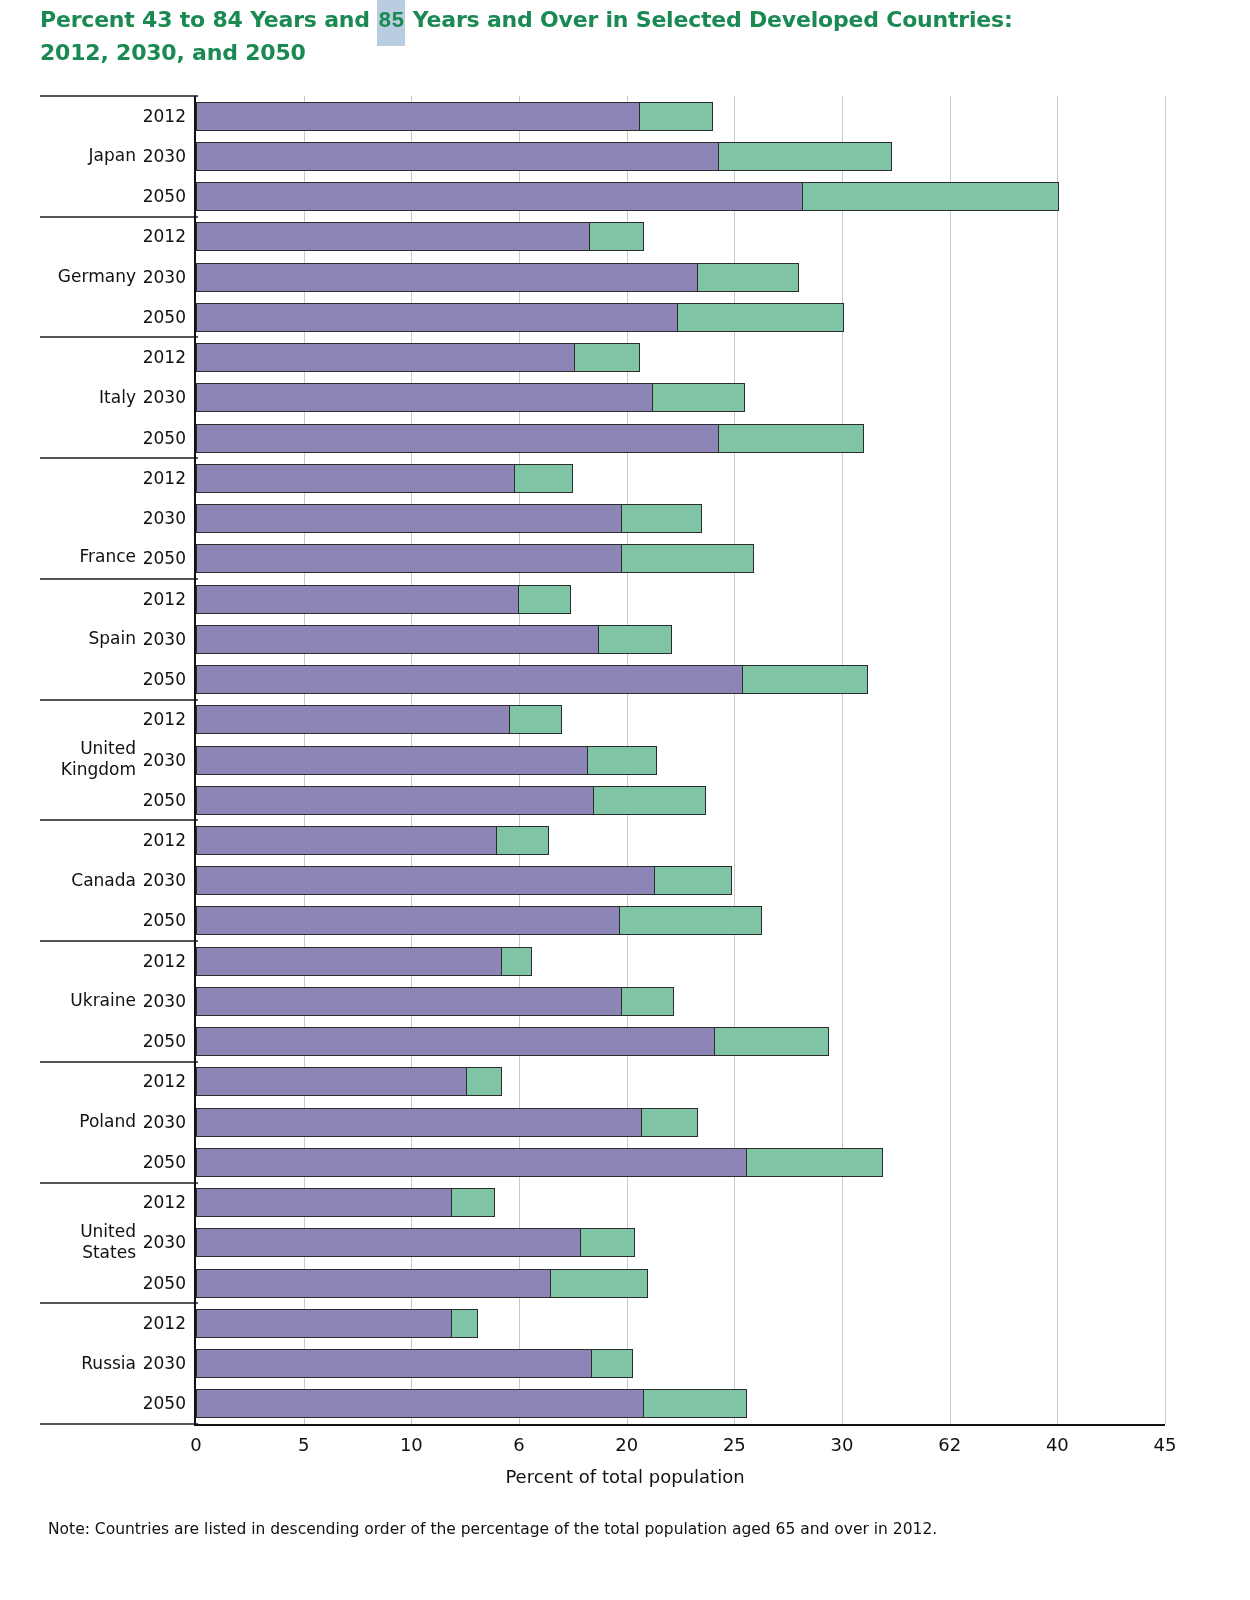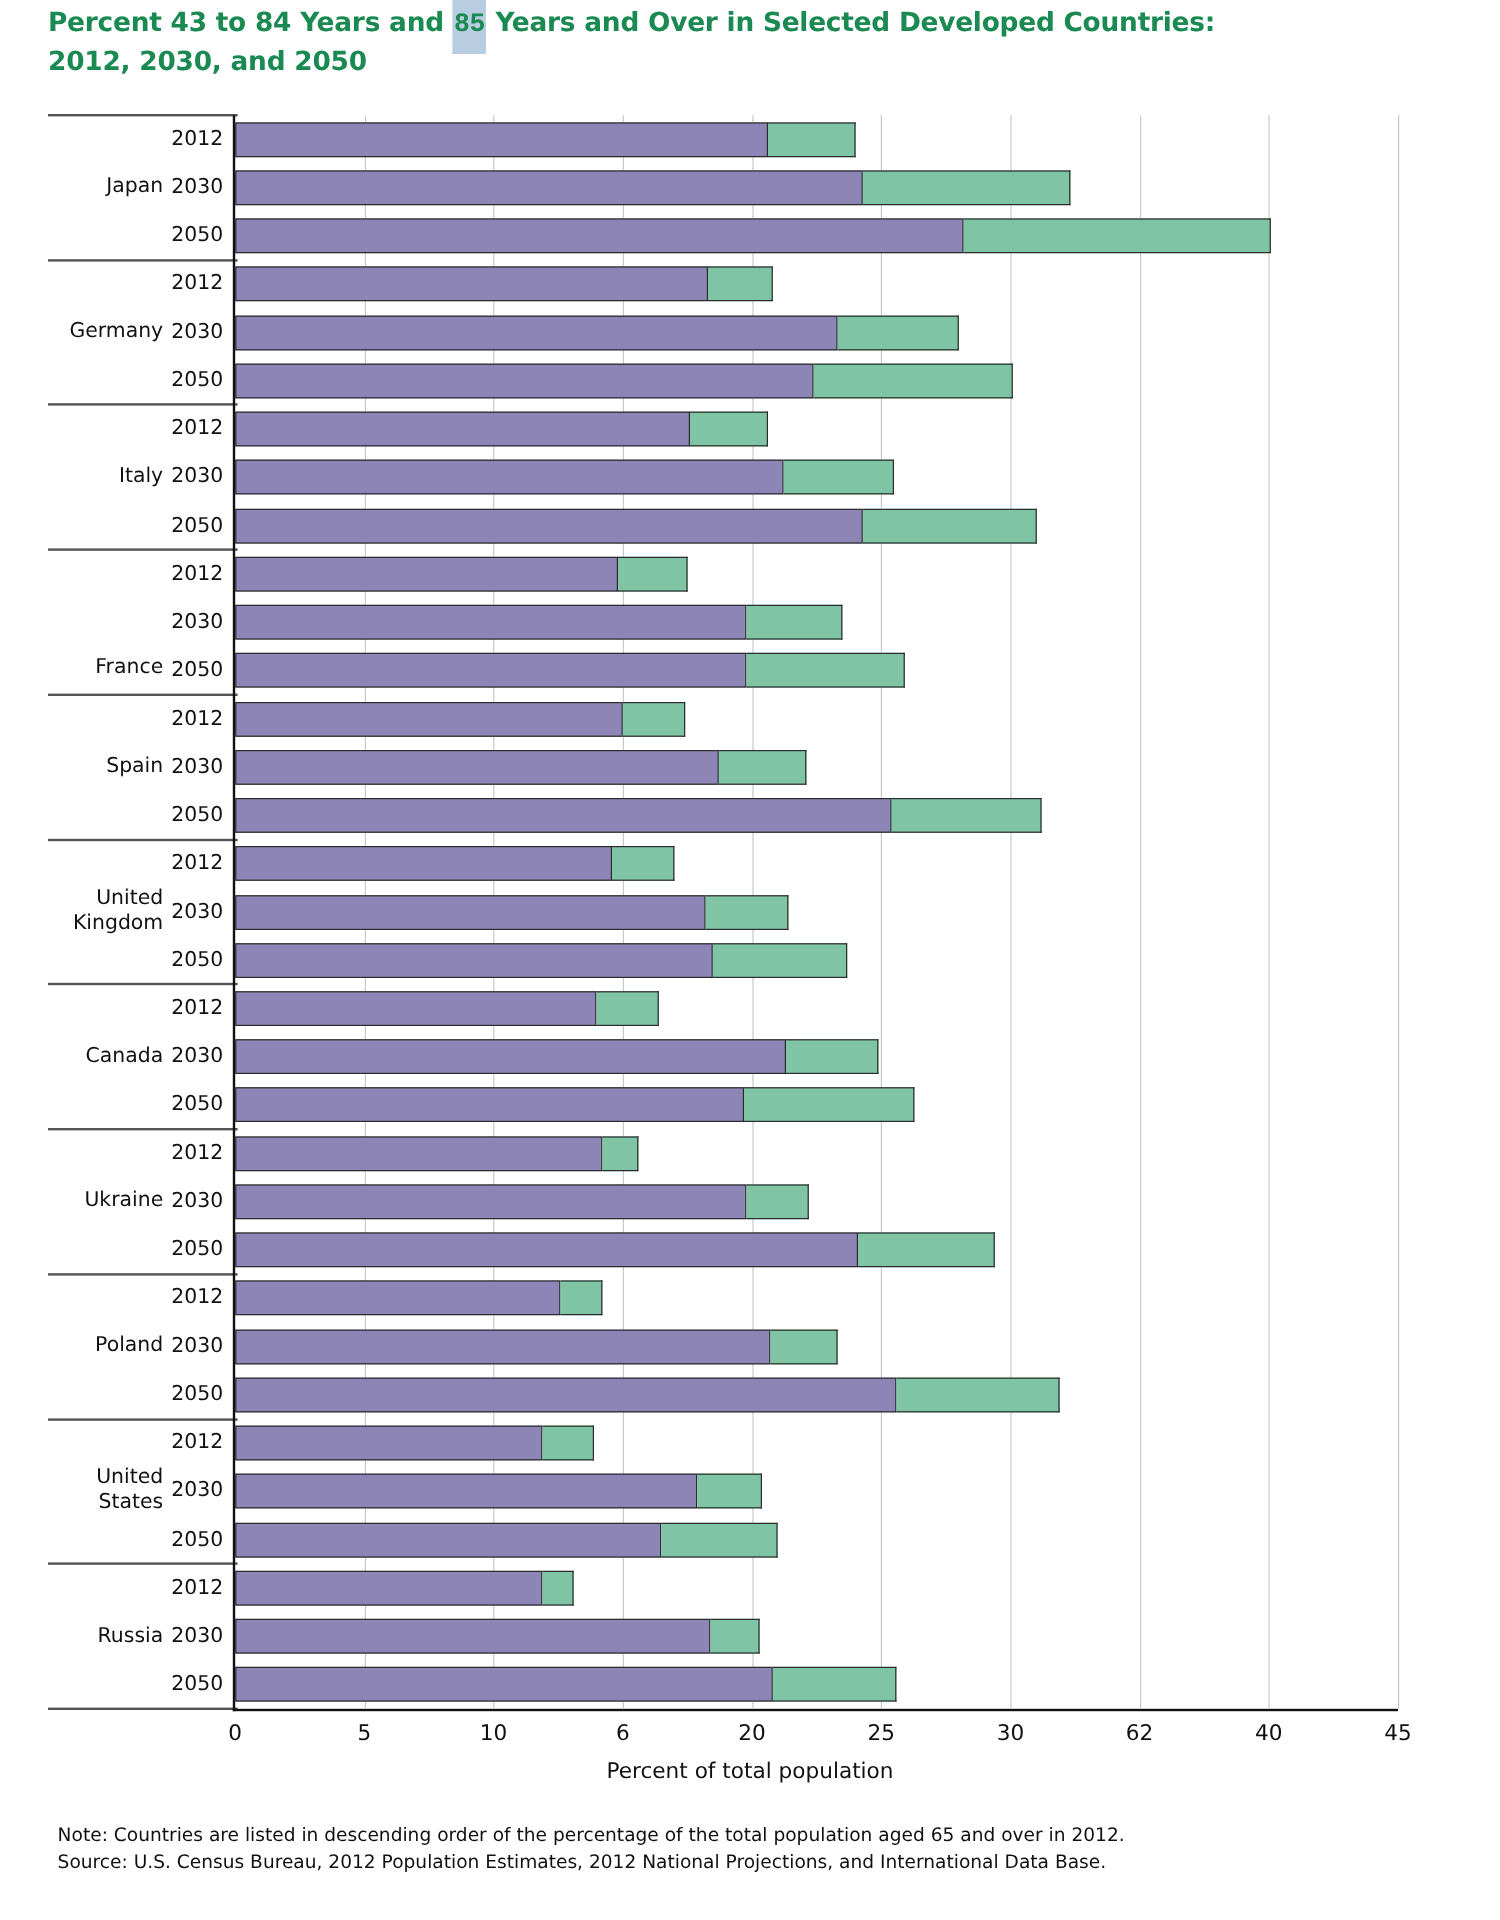--- a/index.html
+++ b/index.html
@@ -297,16 +297,15 @@
       <div class="xtick" style="left: 714.333px;">25</div>
       <div class="xtick" style="left: 822px;">30</div>
       <div class="xtick" style="left: 929.667px;">62</div>
       <div class="xtick" style="left: 1037.33px;">40</div>
       <div class="xtick" style="left: 1145px;">45</div>
     </div>
   <div class="xaxis-title">Percent of total population</div>
 
   <div class="notes">
     <div>Note: Countries are listed in descending order of the percentage of the total population aged 65 and over in 2012.</div>
-    <div>Source: U.S. Census Bureau, 2012 Population Estimates, 2012 National Projections, and International Data Base.</div>
   </div>
 
 </div>
 
 </body></html>

